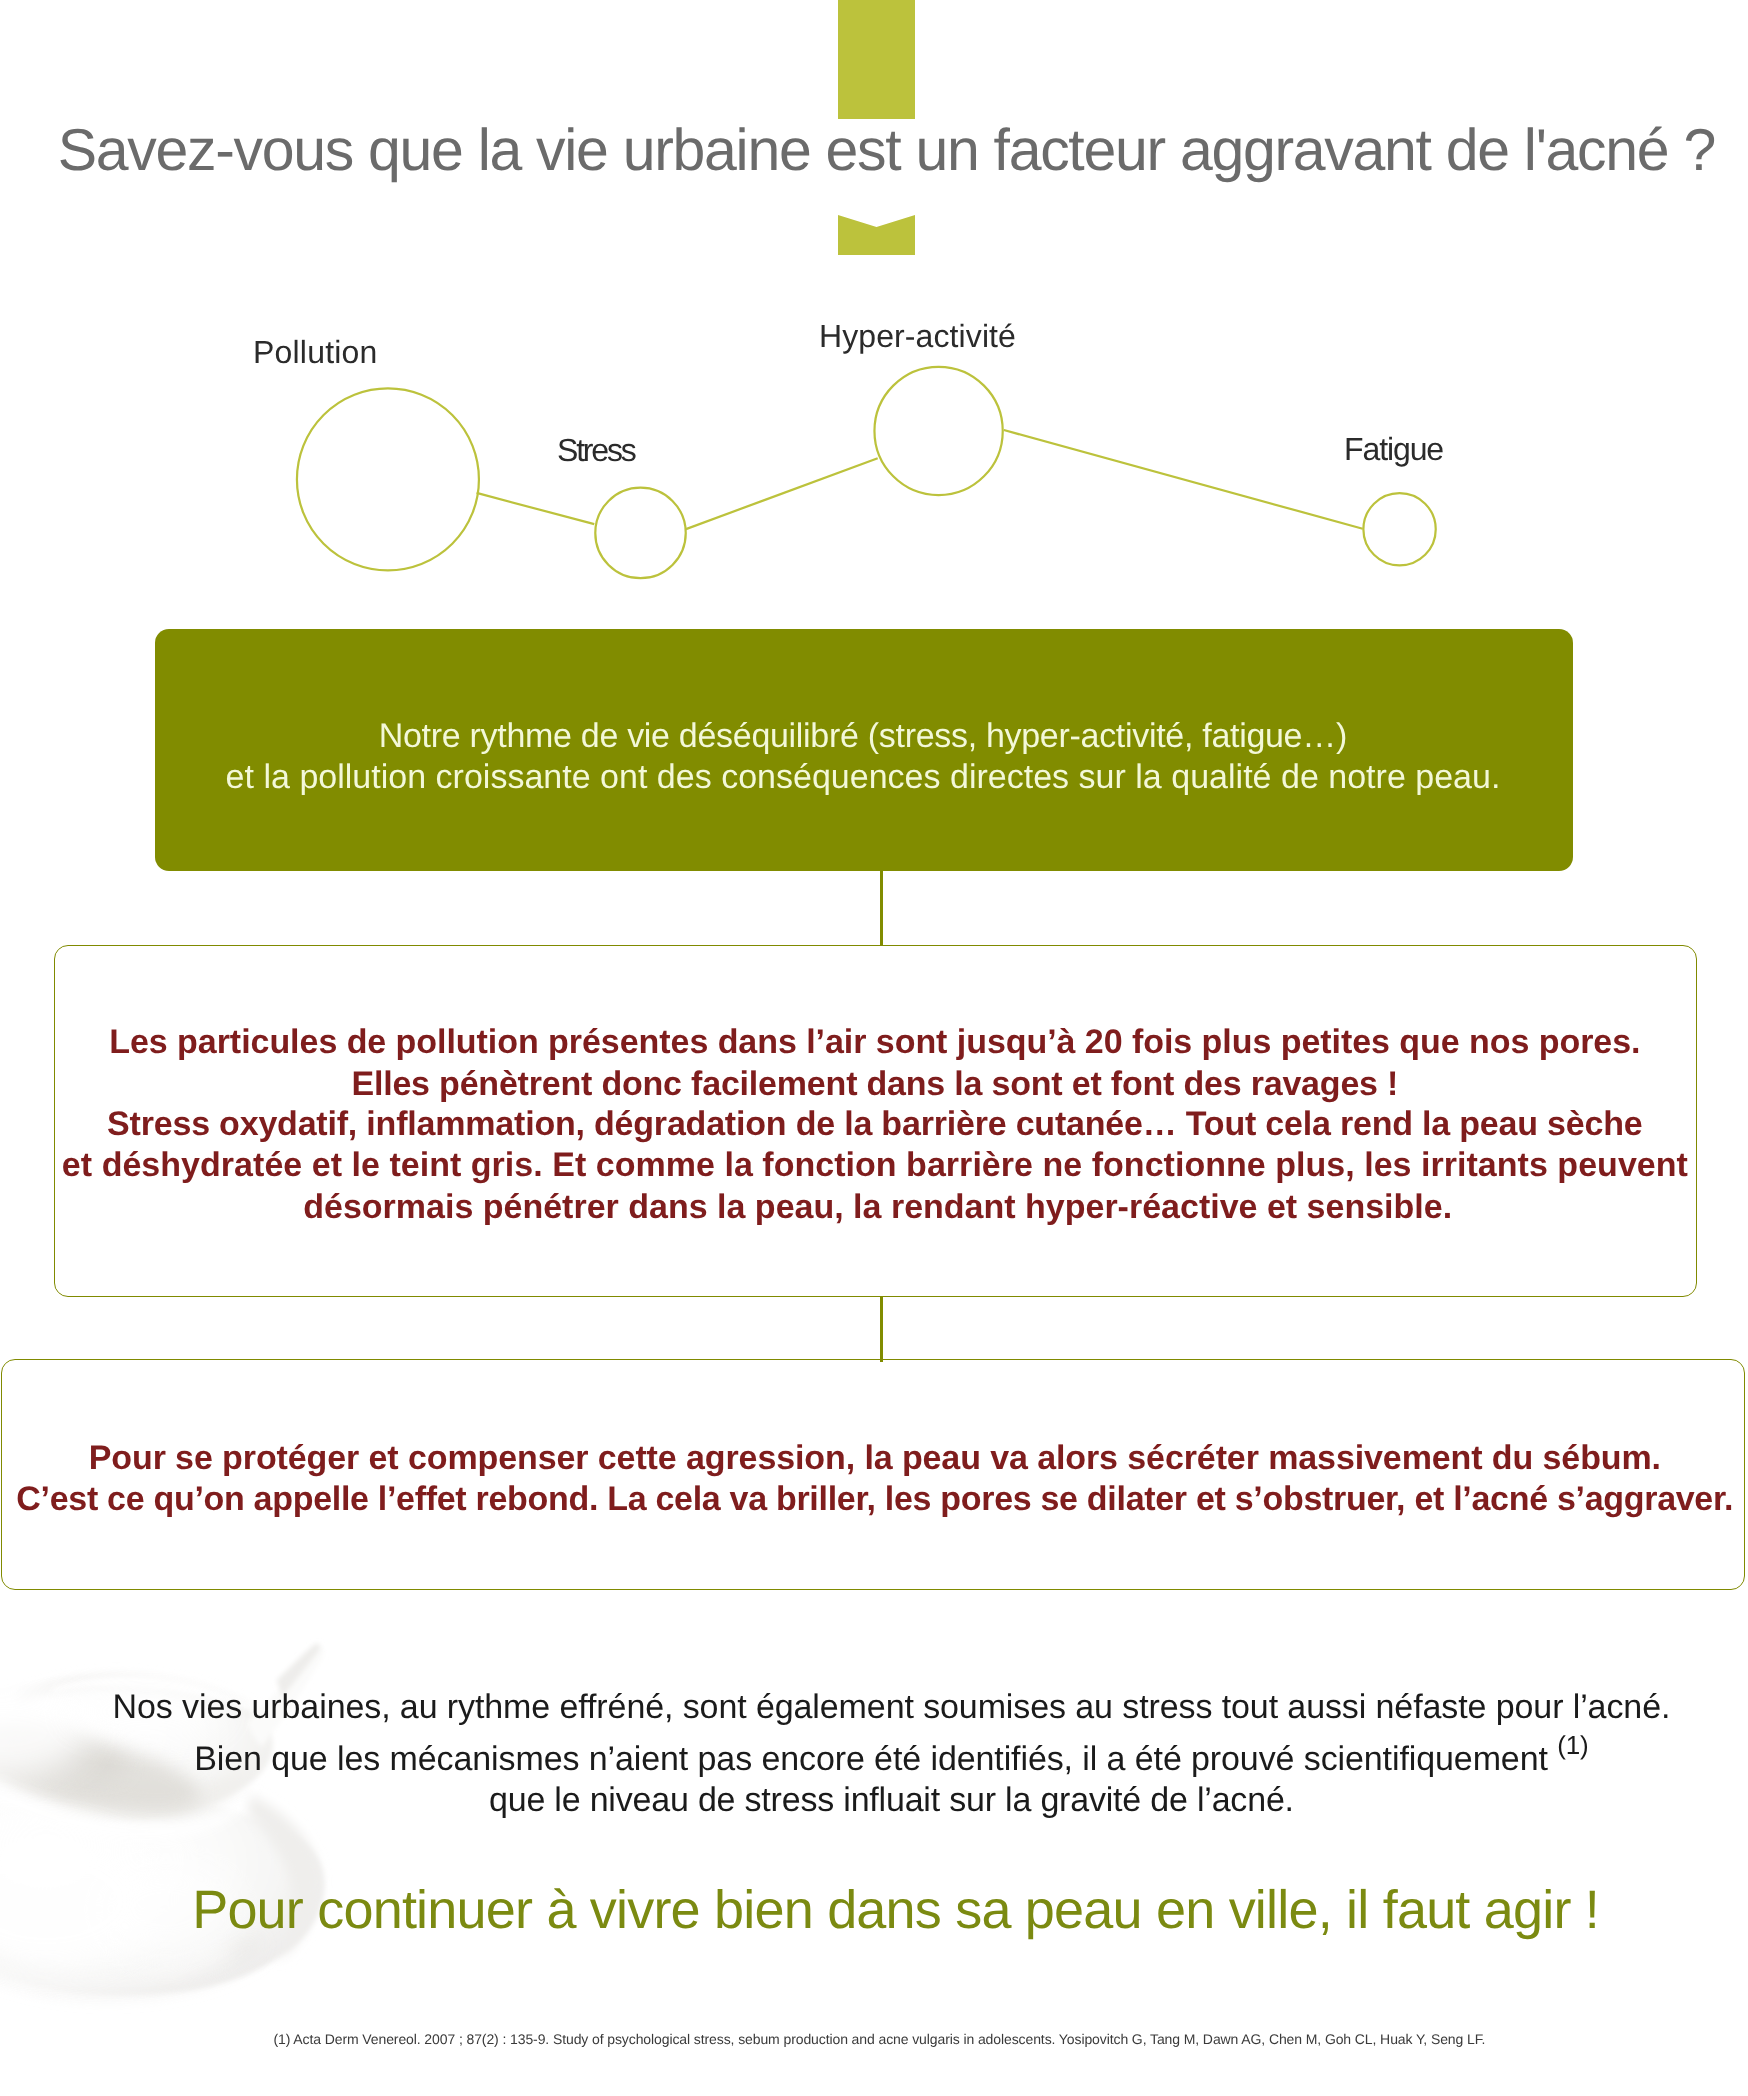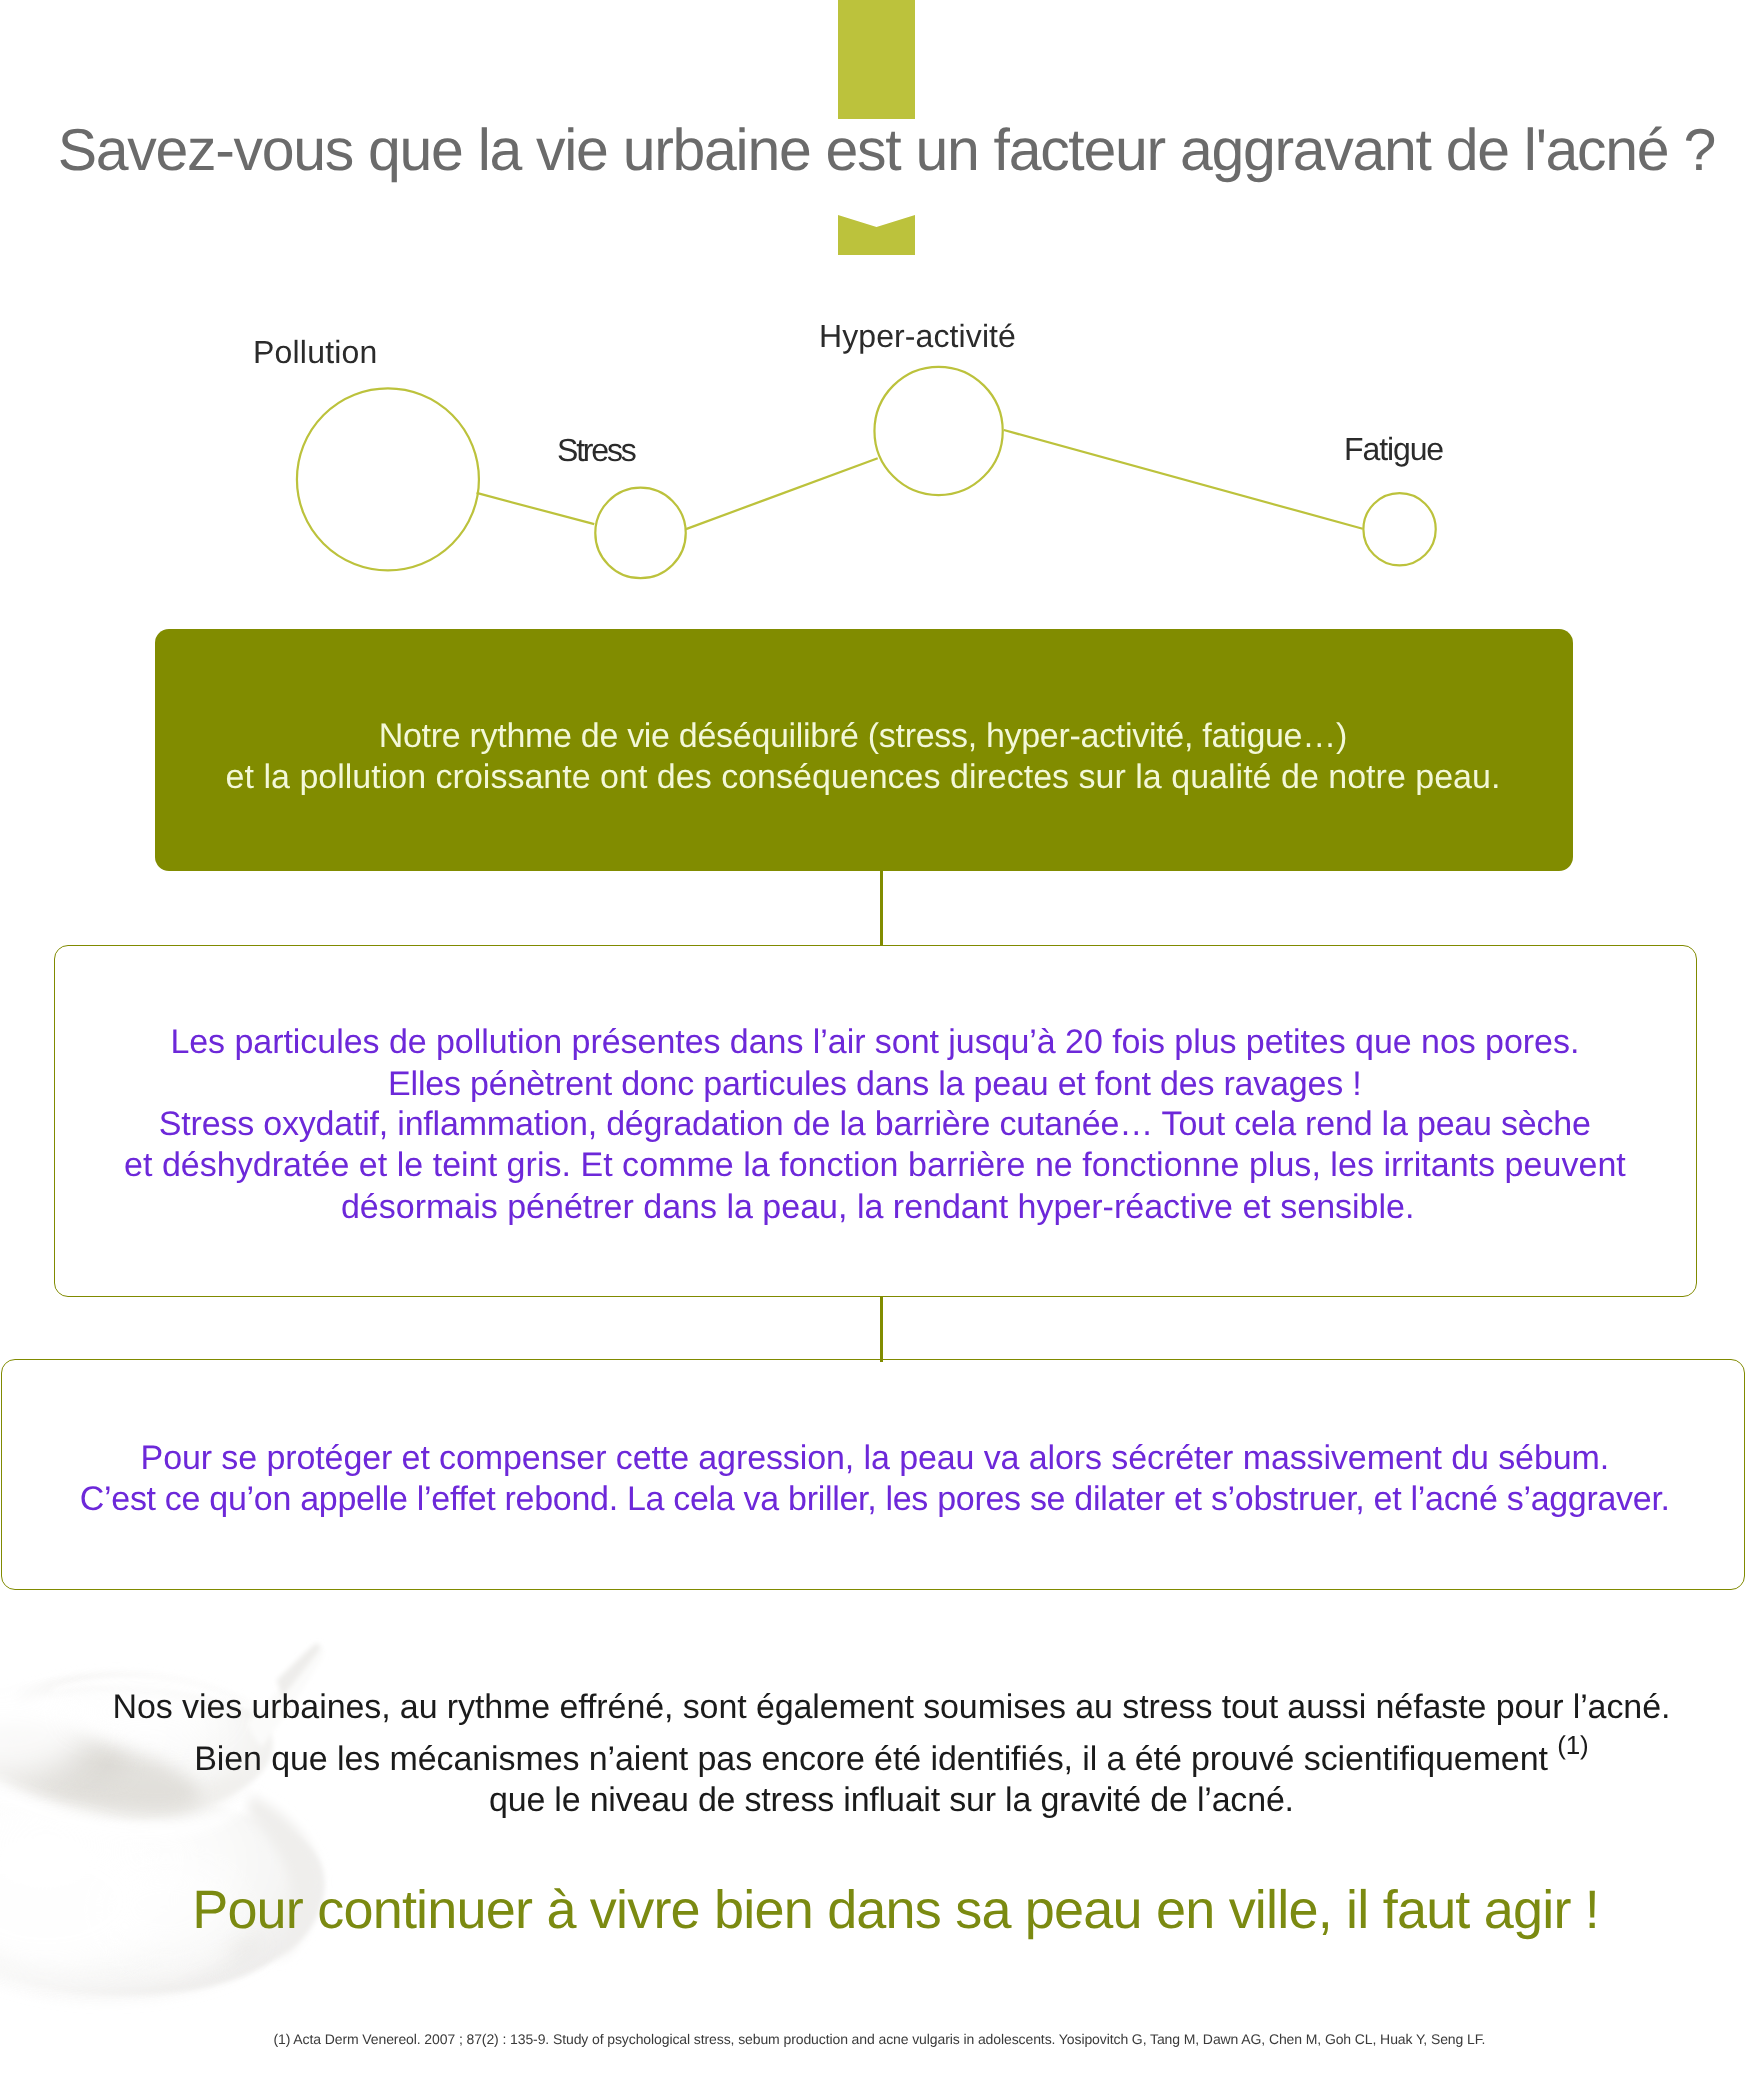--- a/index.html
+++ b/index.html
@@ -30,21 +30,21 @@
   
   .vline{position:absolute;width:2.8px;background:#818c00;left:880px;}
 
   
   .obox{position:absolute;border:1.8px solid #808a00;border-radius:14px;background:transparent;}
 
   
   .ln{position:absolute;left:0;width:1748px;text-align:center;white-space:nowrap;transform:translateZ(0);
       font-size:34px;line-height:34px;font-weight:400;}
   .gline{color:#f3f8d8;margin-left:-11px;}
-  .bline{color:#6d28d9;margin-left:0.9px;}
+  .bline{color:#7f1d1d;margin-left:0.9px;font-weight:bold;}
   .cline{color:#1b1b1b;margin-left:17.5px;}
   .cta{color:#7b8a11;font-size:54px;line-height:54px;
        letter-spacing:-0.8px;text-indent:-0.8px;margin-left:22px;}
   .fnote{color:#3a3a3a;font-size:14px;line-height:14px;
          letter-spacing:-0.1px;text-indent:-0.1px;margin-left:5.5px;}
   sup.ref{font-size:0.765em;vertical-align:baseline;position:relative;top:-15.6px;line-height:0;}
 
   
   .cream{position:absolute;left:0px;top:1632px;width:369px;height:388px;}
 </style>
@@ -75,21 +75,21 @@
   <div class="nlabel" style="left:1344px;top:429px;letter-spacing:-1.1px;">Fatigue</div>
 
   <div class="greenbox"></div>
   <div class="ln gline" style="top:719px;letter-spacing:-0.3px;text-indent:-0.3px;">Notre rythme de vie déséquilibré (stress, hyper-activité, fatigue…)</div>
   <div class="ln gline" style="top:760px;letter-spacing:0.01px;text-indent:0.01px;">et la pollution croissante ont des conséquences directes sur la qualité de notre peau.</div>
 
   <div class="vline" style="top:868px;height:78px;"></div>
 
   <div class="obox" style="left:54px;top:945px;width:1641px;height:350px;"></div>
   <div class="ln bline" style="top:1025px;letter-spacing:-0.05px;text-indent:-0.05px;">Les particules de pollution présentes dans l’air sont jusqu’à 20 fois plus petites que nos pores.</div>
-  <div class="ln bline" style="top:1067px;letter-spacing:-0.2px;text-indent:-0.2px;">Elles pénètrent donc particules dans la peau et font des ravages !</div>
+  <div class="ln bline" style="top:1067px;letter-spacing:-0.2px;text-indent:-0.2px;">Elles pénètrent donc facilement dans la sont et font des ravages !</div>
   <div class="ln bline" style="top:1107px;letter-spacing:-0.2px;text-indent:-0.2px;">Stress oxydatif, inflammation, dégradation de la barrière cutanée… Tout cela rend la peau sèche</div>
   <div class="ln bline" style="top:1148px;letter-spacing:0.03px;text-indent:0.03px;">et déshydratée et le teint gris. Et comme la fonction barrière ne fonctionne plus, les irritants peuvent</div>
   <div class="ln bline" style="top:1190px;letter-spacing:0px;margin-left:3.7px;">désormais pénétrer dans la peau, la rendant hyper-réactive et sensible.</div>
 
   <div class="vline" style="top:1296px;height:66px;"></div>
 
   <div class="obox" style="left:0.9px;top:1359px;width:1742px;height:229px;"></div>
   <div class="ln bline" style="top:1441px;letter-spacing:-0.1px;text-indent:-0.1px;">Pour se protéger et compenser cette agression, la peau va alors sécréter massivement du sébum.</div>
   <div class="ln bline" style="top:1482px;letter-spacing:-0.3px;text-indent:-0.3px;">C’est ce qu’on appelle l’effet rebond. La cela va briller, les pores se dilater et s’obstruer, et l’acné s’aggraver.</div>
 

